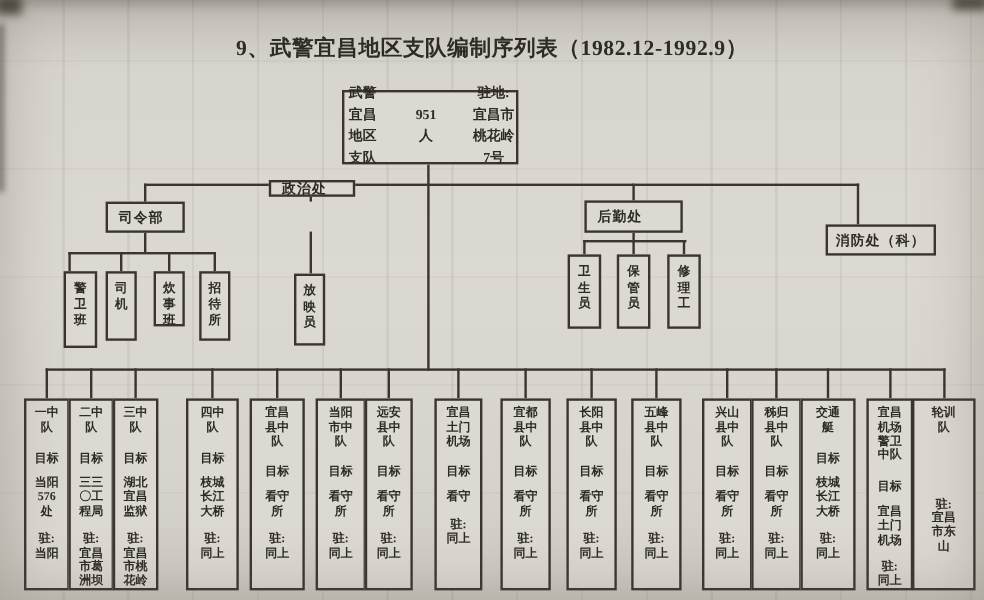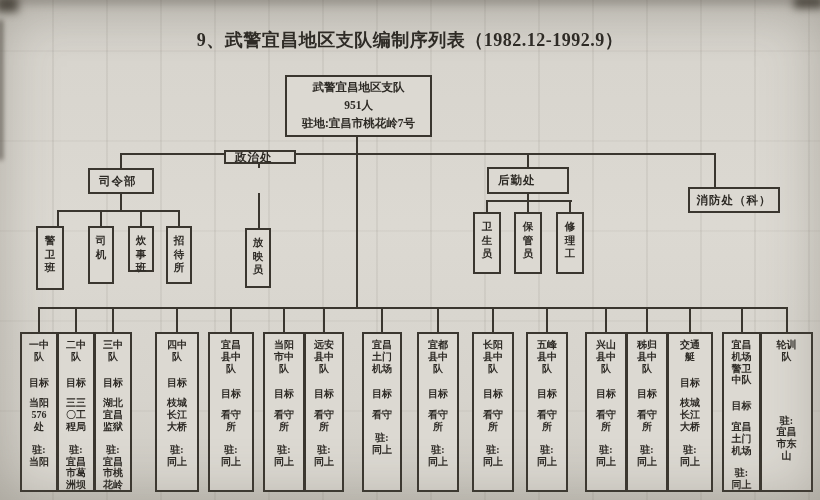--- a/index.html
+++ b/index.html
@@ -24,22 +24,22 @@
   .a-top{left:0;top:-6px;width:820px;height:10px;filter:blur(5px);opacity:.35;}
   .box{
     position:absolute;box-sizing:border-box;border:2px solid #3a362f;
     background:#dcd9d2;z-index:10;
   }
   .hline,.vline{position:absolute;background:#3a362f;z-index:5;}
   .title{
     position:absolute;left:100px;top:28px;width:620px;text-align:center;
     font-size:18px;font-weight:bold;letter-spacing:.5px;
   }
-  .hq{display:flex;flex-direction:column;align-items:center;justify-content:center;
-    font-weight:bold;font-size:11.5px;line-height:1.55;text-align:center;}
+  .hq{display:flex;flex-direction:row;align-items:center;justify-content:center;
+    font-weight:bold;font-size:11.5px;line-height:1.55;text-align:center;gap:29px;}
   .dept{font-weight:bold;font-size:11.5px;display:flex;align-items:center;
     padding-left:9px;letter-spacing:1px;}
   .dept.centered{justify-content:center;padding-left:0;}
   .sub{display:flex;justify-content:center;padding-top:6px;
     font-size:10.5px;font-weight:bold;}
   .sub .vtext{width:12px;word-break:break-all;line-height:1.3;text-align:center;}
   .unit{display:flex;flex-direction:column;align-items:center;}
   .unit .txt{width:21px;word-break:break-all;text-align:center;
     font-size:10px;font-weight:bold;line-height:1.18;}
   .unit .u-name{margin-top:5px;}
@@ -86,21 +86,21 @@
     <span>消防处（科）</span>
   </div>
 
   <div class="vline" style="left:120px;top:194px;width:2px;height:16px;"></div>
   <div class="hline" style="left:57px;top:210px;width:123px;height:2px;"></div>
   <div class="vline" style="left:57px;top:210px;width:2px;height:16px;"></div>
   <div class="vline" style="left:100px;top:210px;width:2px;height:16px;"></div>
   <div class="vline" style="left:140px;top:210px;width:2px;height:16px;"></div>
   <div class="vline" style="left:178px;top:210px;width:2px;height:16px;"></div>
 
-  <div class="box sub" style="left:36px;top:226px;width:28px;height:64px;justify-content:center;">
+  <div class="box sub" style="left:53px;top:226px;width:28px;height:64px;justify-content:center;">
     <span class="vtext">警卫班</span>
   </div>
   <div class="box sub" style="left:88px;top:226px;width:26px;height:58px;">
     <span class="vtext">司机</span>
   </div>
   <div class="box sub" style="left:128px;top:226px;width:26px;height:46px;">
     <span class="vtext">炊事班</span>
   </div>
   <div class="box sub" style="left:166px;top:226px;width:26px;height:58px;">
     <span class="vtext">招待所</span>

